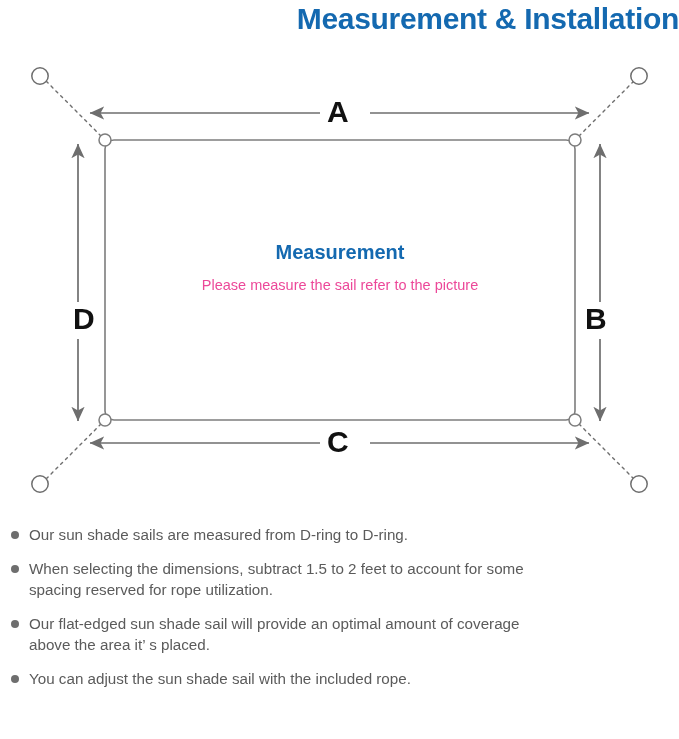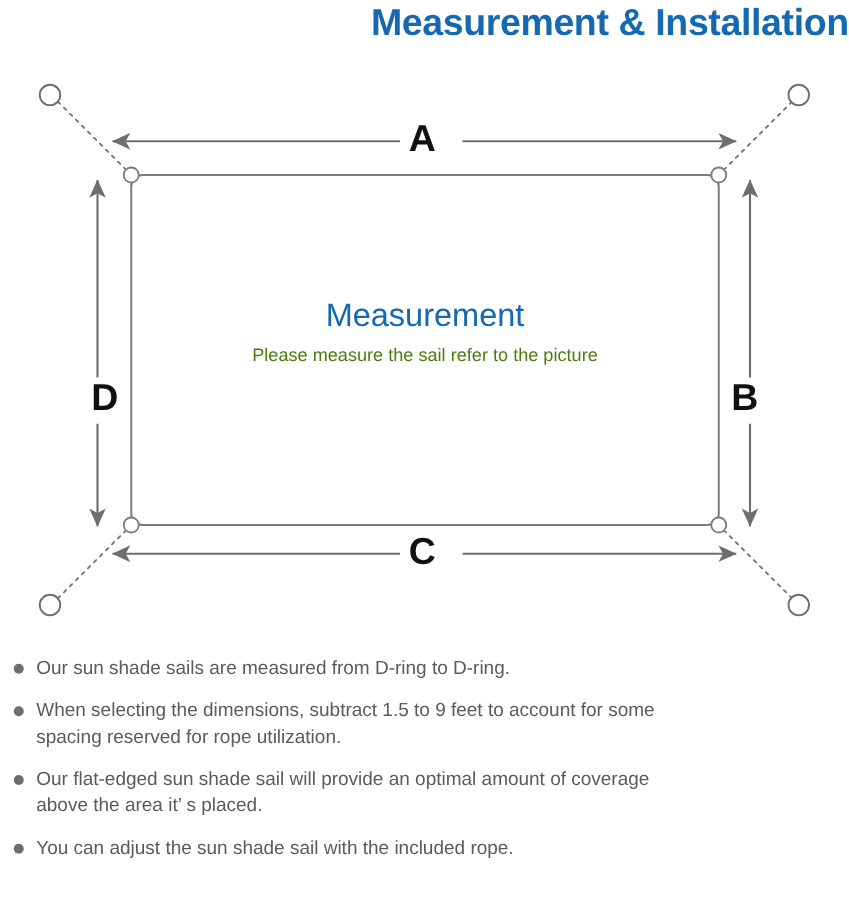--- a/index.html
+++ b/index.html
@@ -67,30 +67,30 @@
 
   .center-label {
     position: absolute;
     left: 130px;
     top: 192px;
     width: 420px;
     text-align: center;
   }
   .center-title {
     font-family: "Liberation Sans", sans-serif;
-    font-size: 26px;
-    font-weight: normal;
+    font-size: 20px;
+    font-weight: bold;
     color: #1469b0;
     line-height: 32px;
   }
   .center-sub {
     font-family: "Liberation Sans", sans-serif;
     font-size: 14.5px;
     font-weight: normal;
-    color: #4d7c0f;
+    color: #ec4899;
     line-height: 22px;
     margin-top: 6px;
   }
 
   
   .notes {
     position: absolute;
     left: 0;
     top: 524px;
     width: 537px;
@@ -177,21 +177,21 @@
     </div>
   </div>
 
   <div class="notes">
     <div class="note">
       <span class="bullet"></span>
       <span class="note-text">Our sun shade sails are measured from D-ring to D-ring.</span>
     </div>
     <div class="note">
       <span class="bullet"></span>
-      <span class="note-text">When selecting the dimensions, subtract 1.5 to 9 feet to account for some spacing reserved for rope utilization.</span>
+      <span class="note-text">When selecting the dimensions, subtract 1.5 to 2 feet to account for some spacing reserved for rope utilization.</span>
     </div>
     <div class="note">
       <span class="bullet"></span>
       <span class="note-text">Our flat-edged sun shade sail will provide an optimal amount of coverage above the area it’ s placed.</span>
     </div>
     <div class="note">
       <span class="bullet"></span>
       <span class="note-text">You can adjust the sun shade sail with the included rope.</span>
     </div>
   </div>

